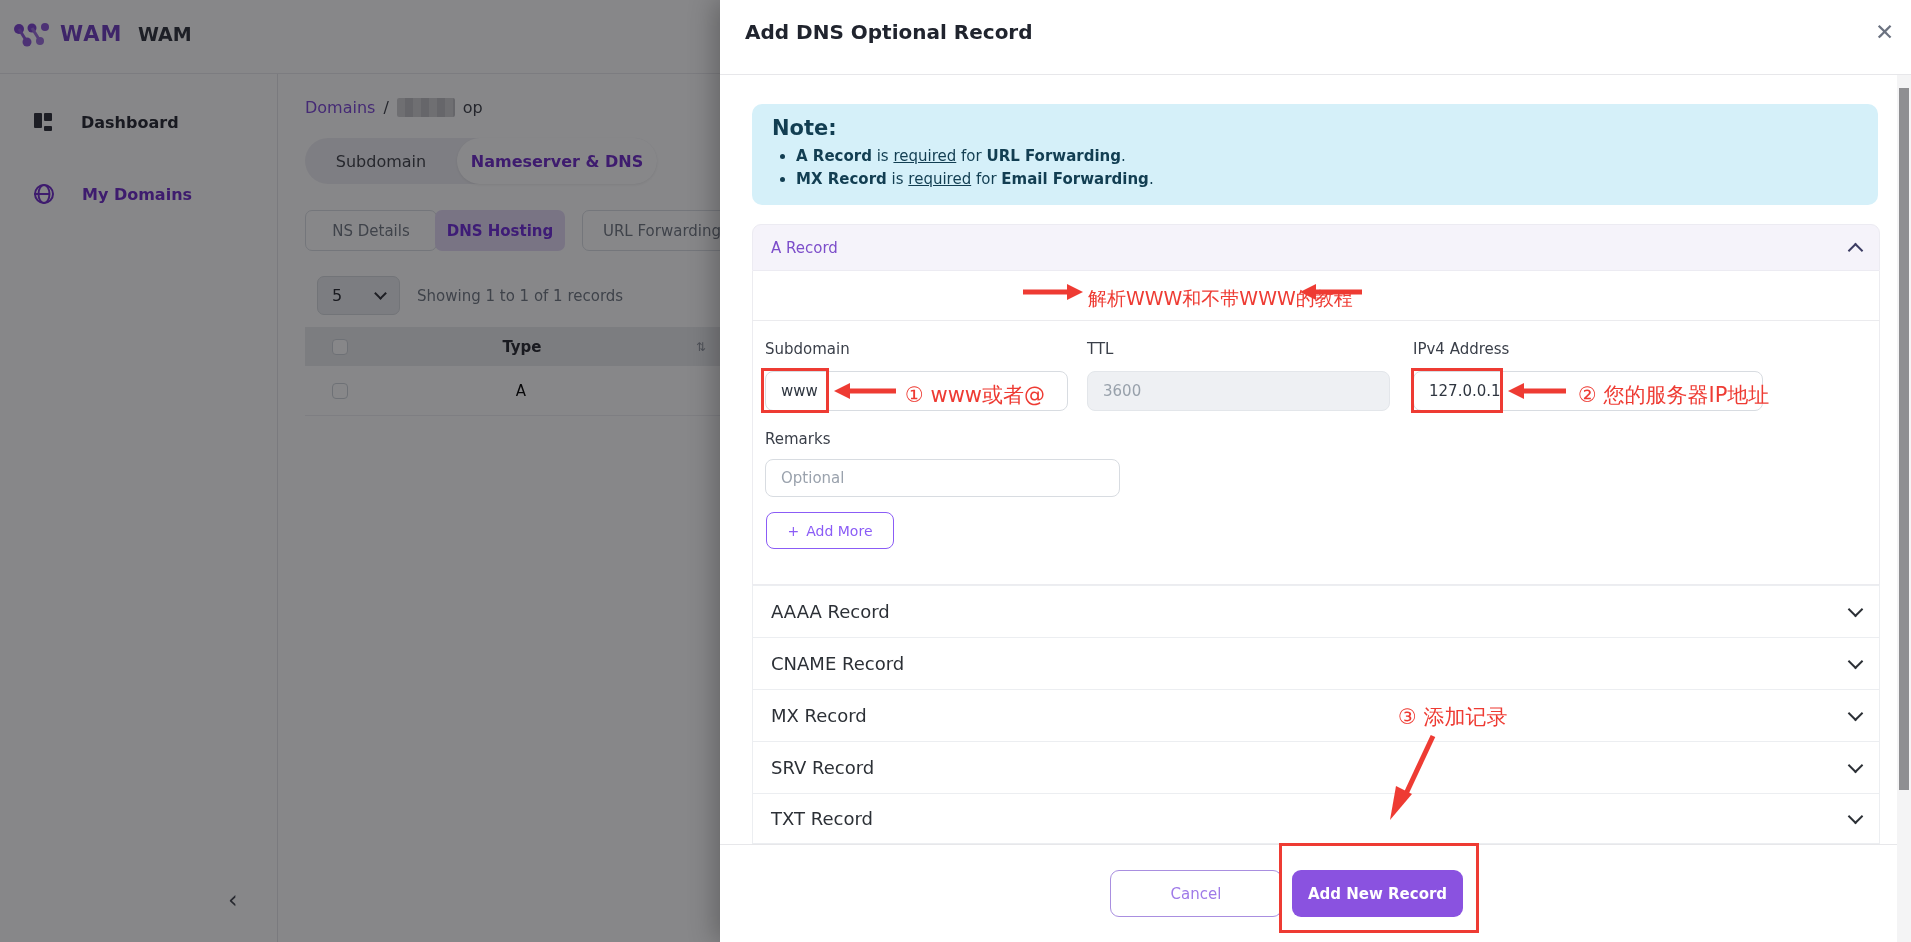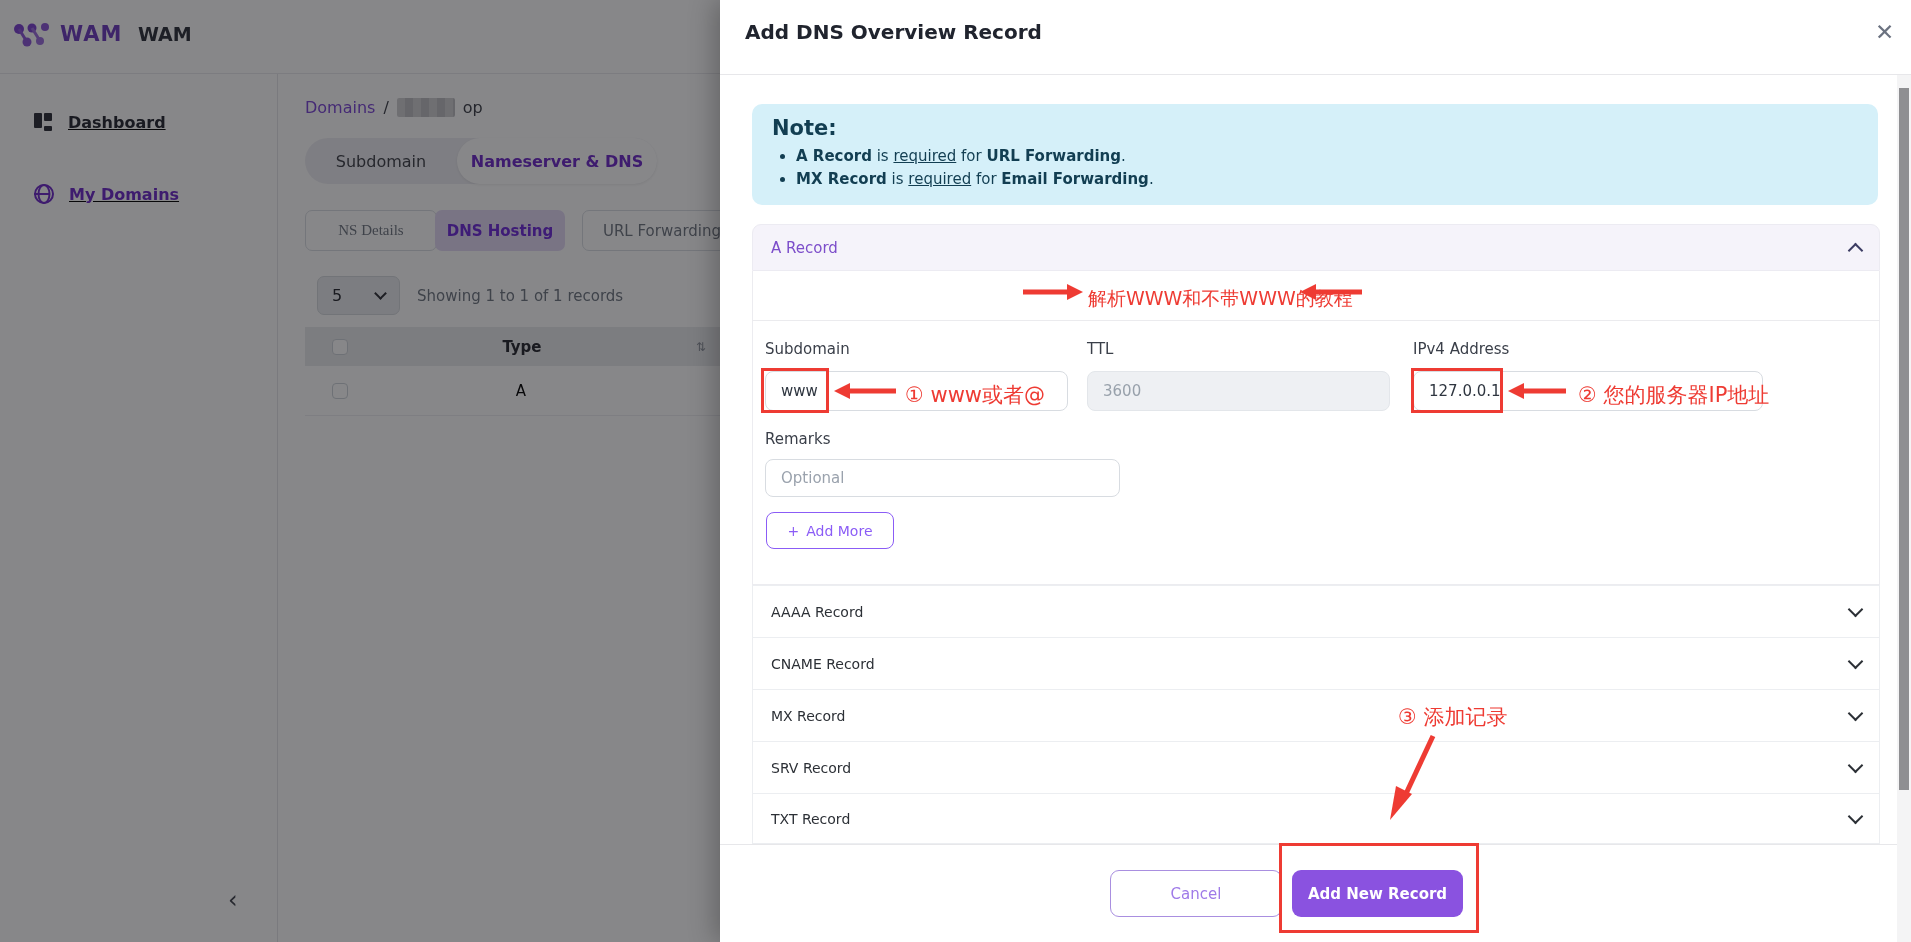--- a/index.html
+++ b/index.html
@@ -6,41 +6,41 @@
   *{box-sizing:border-box;font-family:"DejaVu Sans",sans-serif;}
   .screen{position:relative;width:1911px;height:942px;background:#fff;overflow:hidden;}
   .abs{position:absolute;}
 
   
   .topbar{left:0;top:0;width:720px;height:74px;background:#fff;border-bottom:1px solid #e8e8ec;}
   .logo-icon{left:14px;top:22px;width:40px;height:30px;}
   .logo-text{left:60px;top:22px;font-size:21px;font-weight:700;color:#6d3bbf;letter-spacing:1px;}
   .app-title{left:138px;top:23px;font-size:19px;font-weight:700;color:#2b2f38;}
   .sidebar{left:0;top:74px;width:278px;height:868px;background:#fff;border-right:1px solid #e4e4e8;}
-  .side-item{position:absolute;left:0;width:278px;height:44px;display:flex;align-items:center;gap:15px;padding-left:34px;cursor:pointer;text-decoration:underline;}
+  .side-item{position:absolute;left:0;width:278px;height:44px;display:flex;align-items:center;gap:28px;padding-left:34px;cursor:pointer;}
   .side-item .lbl{font-size:16px;font-weight:700;color:#23252e;}
   .side-item.active .lbl{color:#6d28c9;}
   .grid-ico{width:19px;height:19px;display:grid;grid-template-columns:8px 8px;grid-template-rows:11px 5px;gap:2px;}
   .grid-ico span{background:#2b2d36;border-radius:1px;}
   .grid-ico span:nth-child(2){height:8px;}
   .grid-ico span:nth-child(3){height:6px;margin-top:-4px;}
   .globe-ico{width:20px;height:20px;border:2px solid #6d28c9;border-radius:50%;position:relative;}
   .globe-ico:before{content:"";position:absolute;left:50%;top:-2px;width:9px;height:16px;border:2px solid #6d28c9;border-radius:50%;transform:translateX(-50%);}
   .globe-ico:after{content:"";position:absolute;left:-2px;top:50%;width:16px;border-top:2px solid #6d28c9;transform:translateY(-50%);}
   .collapse-btn{left:228px;top:886px;font-size:24px;color:#3f434c;cursor:pointer;}
 
   .breadcrumb{left:305px;top:98px;font-size:16px;color:#3a3d46;display:flex;align-items:center;gap:8px;}
   .breadcrumb .root{color:#7b45d6;cursor:pointer;}
   .blur-chip{width:58px;height:19px;background:repeating-linear-gradient(90deg,#cfcfd1 0 8px,#bdbdc0 8px 16px);border-radius:2px;}
   .tabpill{left:305px;top:138px;width:352px;height:46px;background:#ededf2;border-radius:26px;}
   .tab{position:absolute;top:138px;height:46px;display:flex;align-items:center;justify-content:center;font-size:16px;color:#3c3f47;border-radius:26px;cursor:pointer;}
   .tab.t0{left:305px;width:152px;}
   .tab.t1{left:457px;width:200px;background:#fff;color:#6d28c9;font-weight:600;box-shadow:0 1px 3px rgba(0,0,0,.08);}
   .subtab{position:absolute;top:210px;height:41px;display:flex;align-items:center;justify-content:center;font-size:15px;border-radius:7px;cursor:pointer;}
-  .subtab.s0{left:305px;width:132px;border:1px solid #d9dde2;background:#fff;color:#6f7681;font-family:Liberation Serif, serif;}
+  .subtab.s0{left:305px;width:132px;border:1px solid #d9dde2;background:#fff;color:#6f7681;}
   .subtab.s1{left:435px;width:130px;background:#e2d9f5;color:#6d28d9;font-weight:600;}
   .subtab.s2{left:582px;width:160px;border:1px solid #d9dde2;background:#fff;color:#6f7681;}
   .pagesize{left:317px;top:276px;width:83px;height:39px;background:#e9ebee;border:1px solid #d4d8dd;border-radius:7px;display:flex;align-items:center;justify-content:space-between;padding:0 14px;font-size:16px;color:#23252c;cursor:pointer;}
   .caret{width:9px;height:9px;border-right:2px solid #2b2d34;border-bottom:2px solid #2b2d34;transform:rotate(45deg);margin-top:-4px;}
   .showing{left:417px;top:287px;font-size:15px;color:#6e7681;}
   .dtable-head{left:305px;top:327px;width:415px;height:39px;background:#e9eaec;display:flex;align-items:center;}
   .dtable-row{left:305px;top:366px;width:415px;height:50px;background:#fff;border-bottom:1px solid #ededf0;display:flex;align-items:center;}
   .chk{width:16px;height:16px;border:1px solid #cdd2d8;border-radius:4px;background:#fff;margin-left:27px;cursor:pointer;}
   .col-type{flex:1;text-align:center;font-size:15px;}
   .dtable-head .col-type{font-weight:700;color:#23252c;}
@@ -70,21 +70,21 @@
   .ann{position:absolute;font-size:21px;color:#ee3b33;white-space:nowrap;}
   .redbox{position:absolute;border:3px solid #ee3b33;}
 
   .f-label{position:absolute;font-size:15px;color:#3a3f49;}
   .f-input{position:absolute;height:40px;border:1px solid #d8dce1;border-radius:8px;background:#fff;font-size:15px;color:#2f3640;padding:0 15px;outline:none;}
   .f-input.dis{background:#eef0f3;border-color:#e3e6ea;color:#98a1ab;}
   .f-input::placeholder{color:#9aa2ad;}
   .addmore{left:46px;top:512px;width:128px;height:37px;border:1.5px solid #8b5cf6;border-radius:8px;background:#fff;color:#8b5cf6;font-size:14px;display:flex;align-items:center;justify-content:center;gap:7px;cursor:pointer;}
 
   .acc-row{position:absolute;left:32px;width:1128px;height:52px;background:#fff;border:1px solid #eceef1;border-bottom:none;display:flex;align-items:center;justify-content:space-between;padding:0 18px;cursor:pointer;}
-  .acc-row .t{font-size:14px;color:#2c3036;}
+  .acc-row .t{font-size:18px;color:#2c3036;}
 
   .foot-div{left:0;top:844px;width:1191px;height:1px;background:#e7e7ea;}
   .btn-cancel{left:390px;top:870px;width:172px;height:47px;border:1.5px solid #a98fe0;border-radius:9px;background:#fff;color:#9f7ae8;font-size:15px;display:flex;align-items:center;justify-content:center;cursor:pointer;}
   .btn-submit{left:572px;top:870px;width:171px;height:47px;border-radius:9px;background:#8a52e0;color:#fff;font-size:15px;font-weight:700;display:flex;align-items:center;justify-content:center;cursor:pointer;}
 
   .m-scroll-track{left:1177px;top:75px;width:14px;height:867px;background:#f4f4f5;}
   .m-scroll-thumb{left:1179px;top:88px;width:10px;height:702px;background:#8f8f92;cursor:pointer;}
 </style>
 </head>
 <body>
@@ -148,21 +148,21 @@
   </div>
   <div class="abs dtable-row">
     <span class="chk"></span>
     <span class="col-type">A</span>
     <span style="width:26px;"></span>
   </div>
 
   <div class="abs overlay"></div>
 
   <div class="abs modal">
-    <div class="abs m-title">Add DNS Overview Record</div>
+    <div class="abs m-title">Add DNS Optional Record</div>
     <div class="abs m-close">✕</div>
     <div class="abs m-head-div"></div>
 
     <div class="abs notebox">
       <div class="nh">Note:</div>
       <ul>
         <li><b>A Record</b><span> is </span><u>required</u><span> for </span><b>URL Forwarding</b><span>.</span></li>
         <li><b>MX Record</b><span> is </span><u>required</u><span> for </span><b>Email Forwarding</b><span>.</span></li>
       </ul>
     </div>

